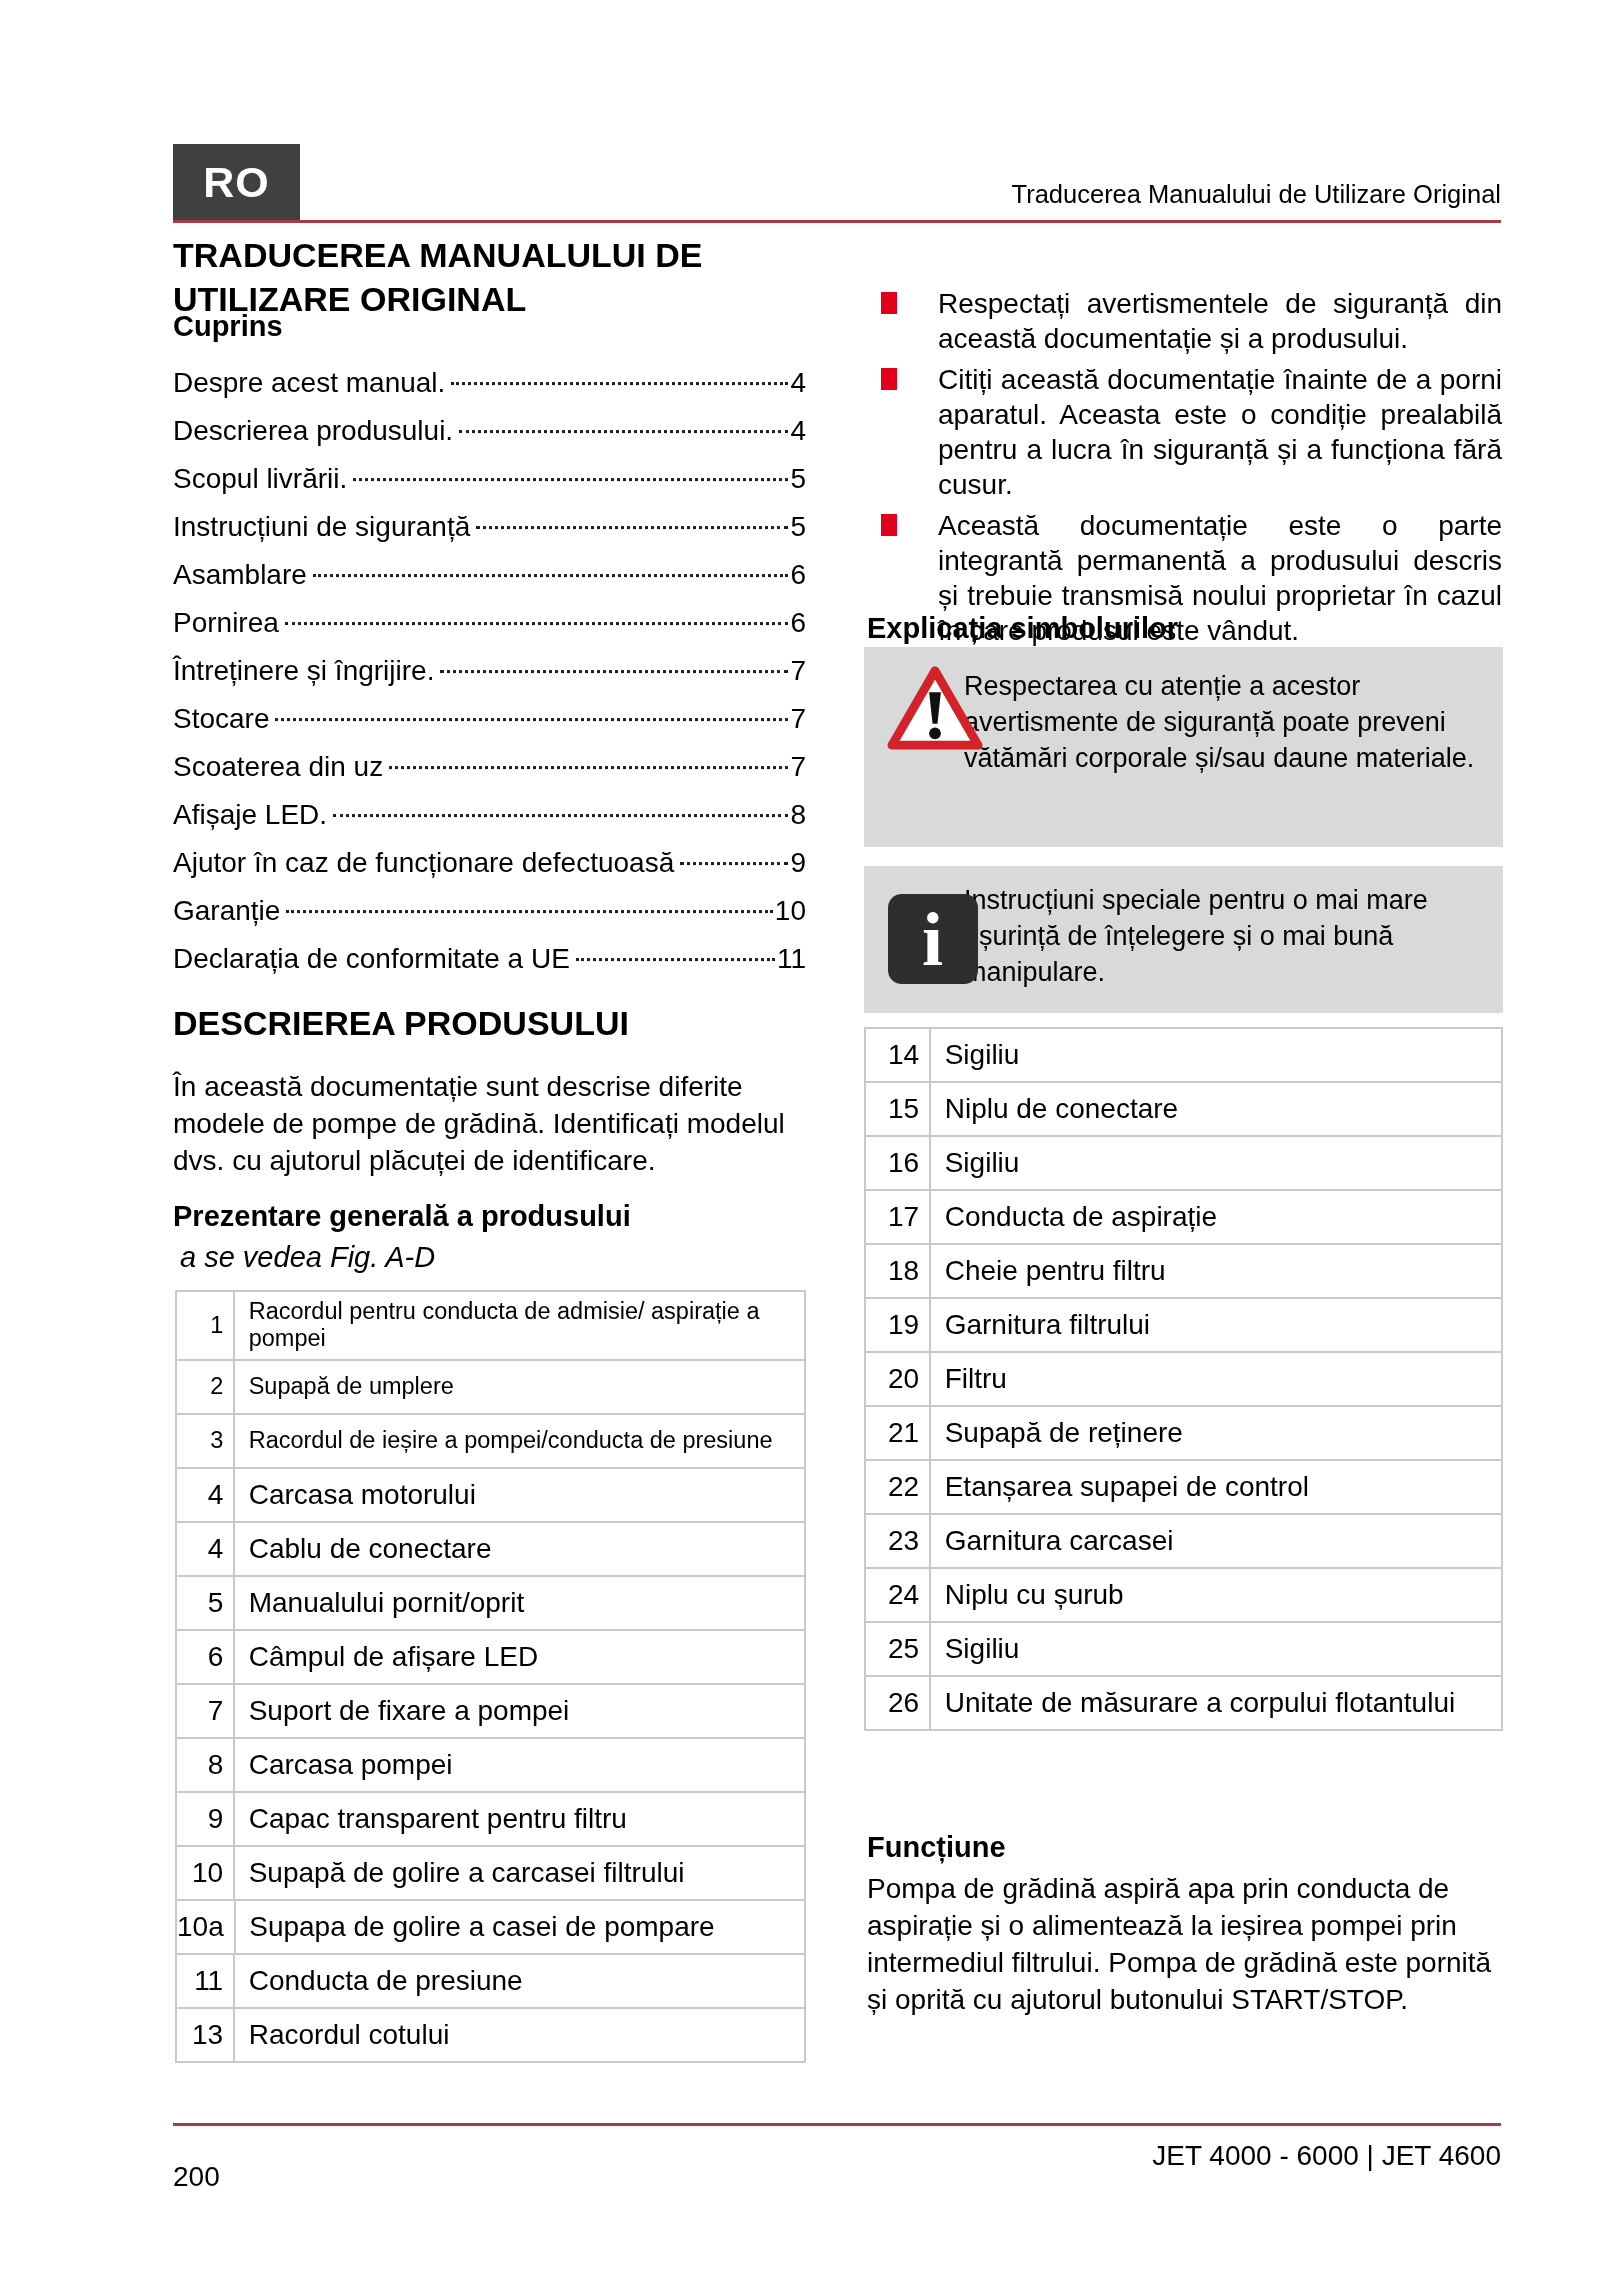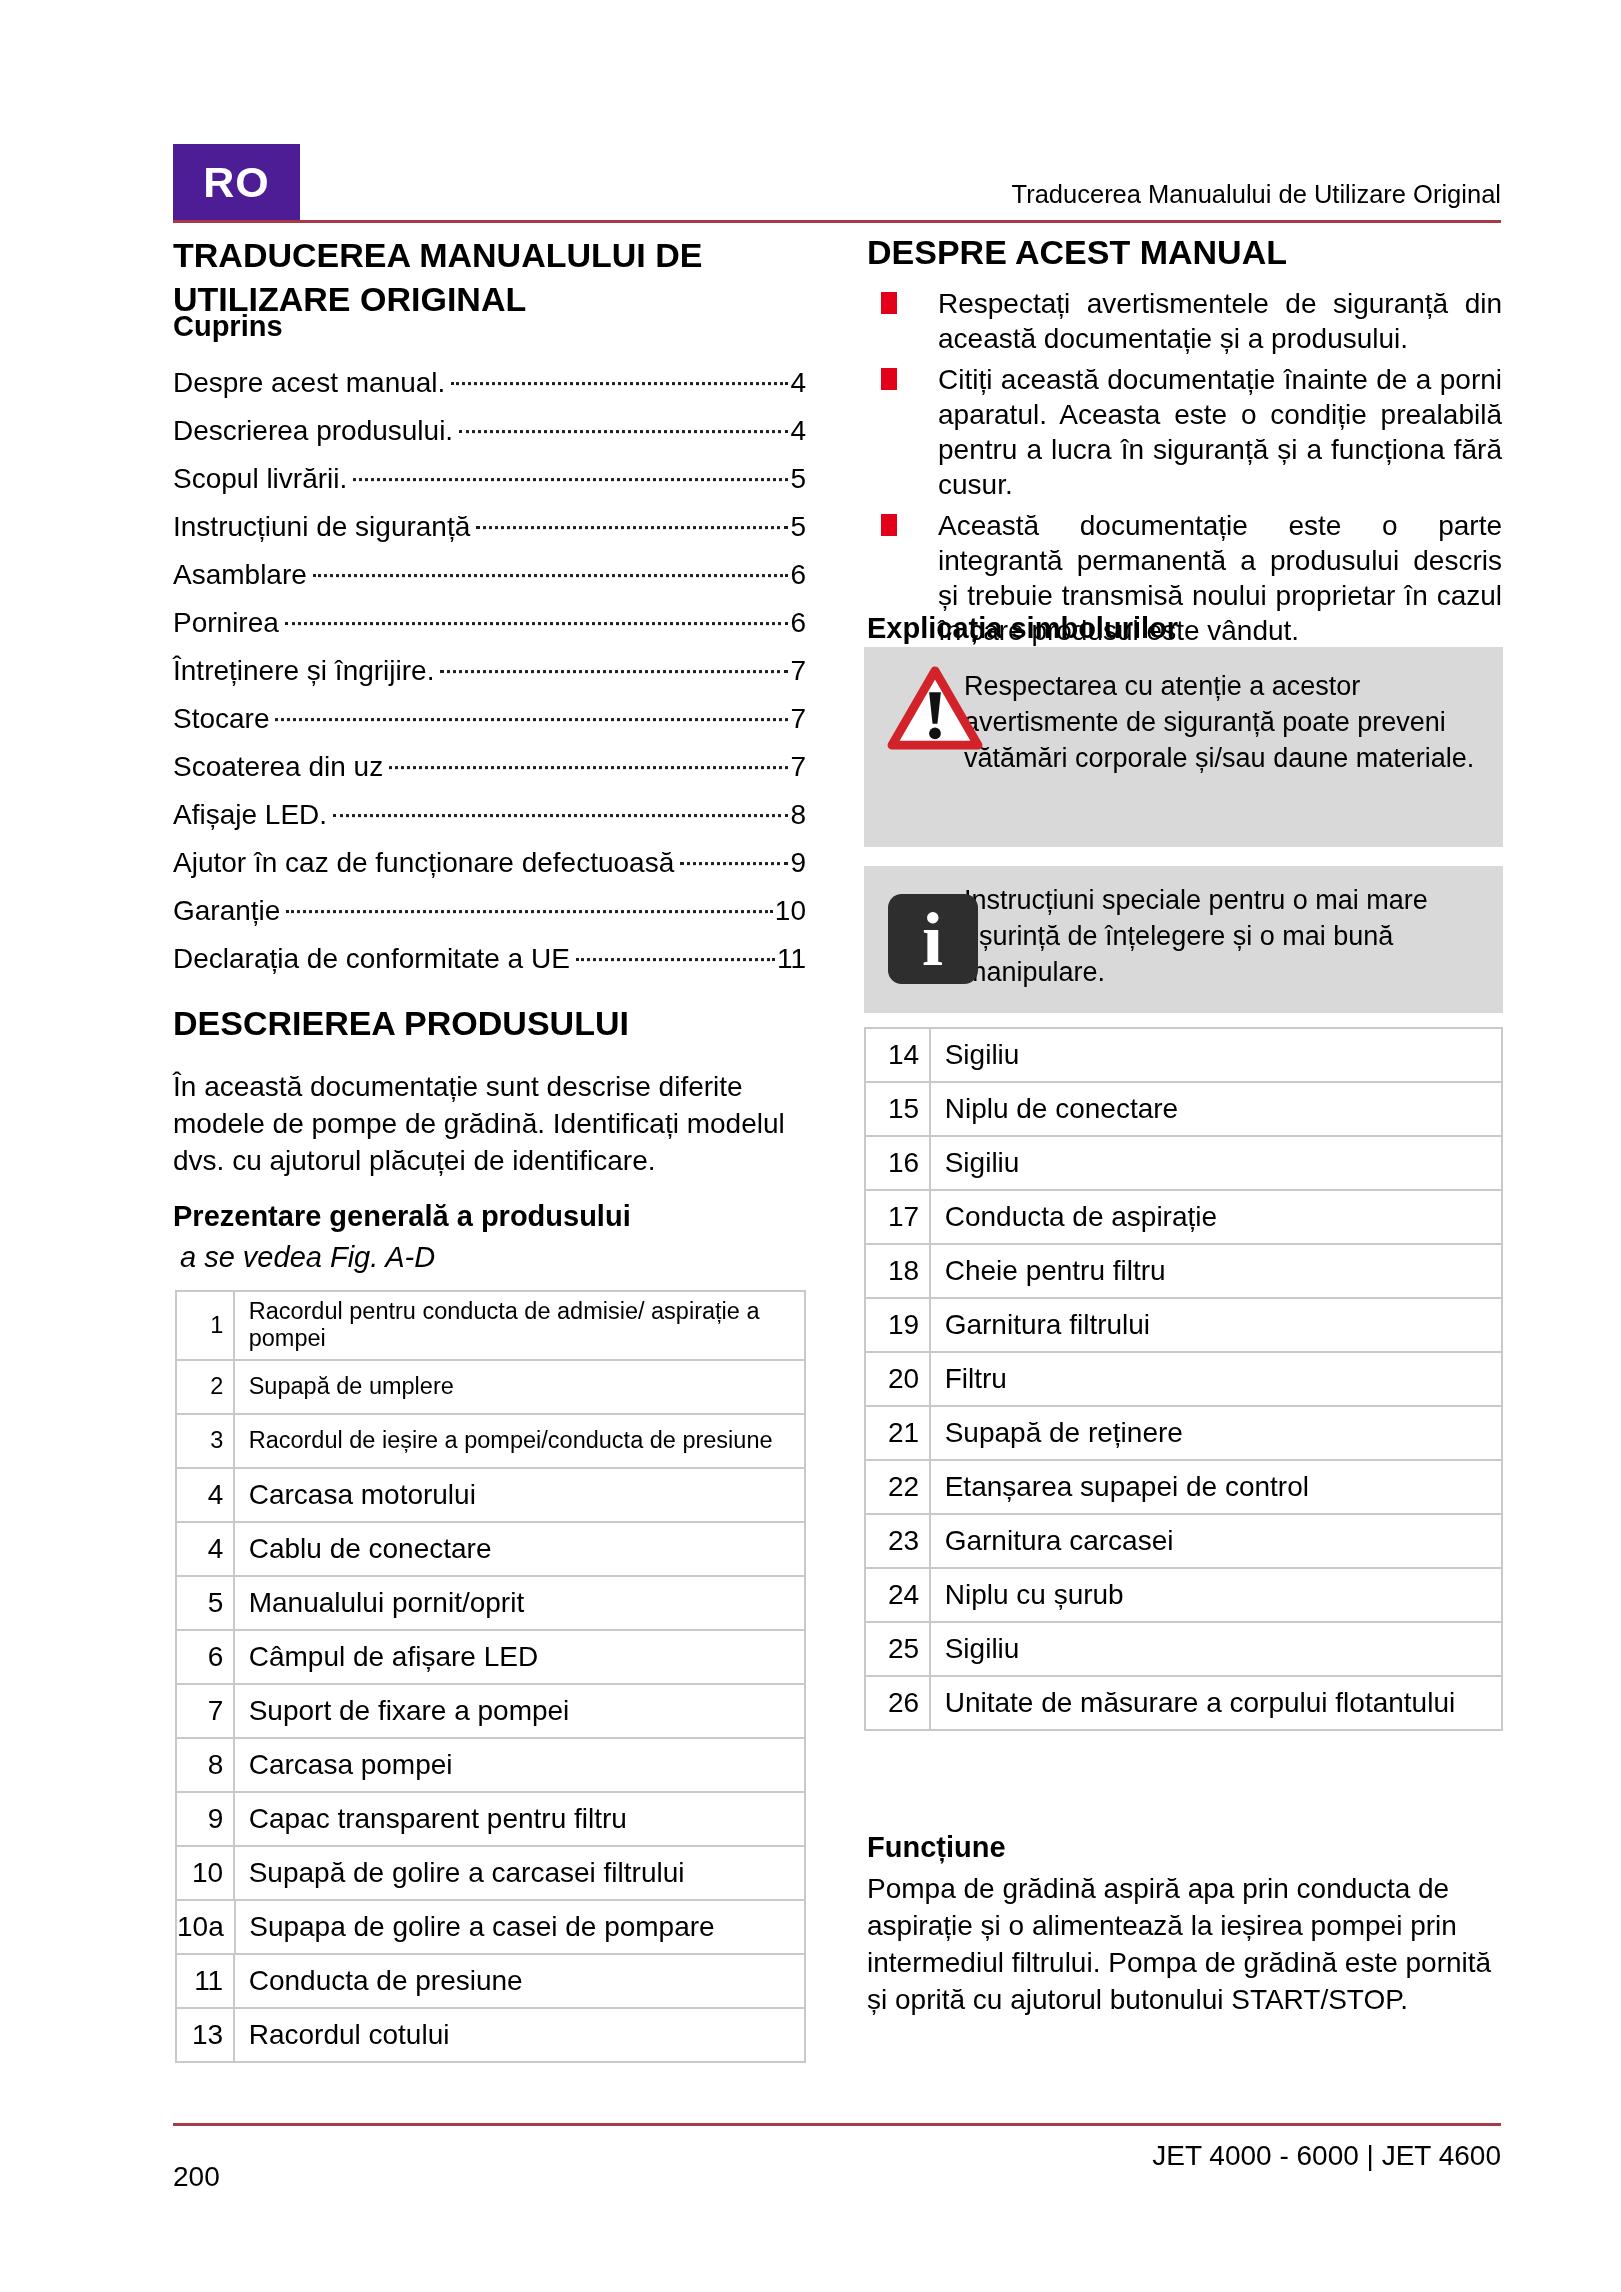--- a/index.html
+++ b/index.html
@@ -4,21 +4,21 @@
 <style>
   html,body { margin:0; padding:0; background:#ffffff; }
   .page {
     position:relative; width:1621px; height:2293px; background:#ffffff;
     font-family:"Liberation Sans","DejaVu Sans",sans-serif; color:#000;
     overflow:hidden;
   }
   
   .ro-box {
     position:absolute; left:173px; top:144px; width:127px; height:76px;
-    background:#4c1d95; color:#fff; font-weight:bold; font-size:43px;
+    background:#404040; color:#fff; font-weight:bold; font-size:43px;
     display:flex; align-items:center; justify-content:center; z-index:2; letter-spacing:1px;
   }
   .header-title { position:absolute; top:180px; right:120px; font-size:25.5px; }
   .header-rule { position:absolute; left:173px; right:120px; top:220px; height:2.9px; background:#a83a48; }
 
   
   .h1 { position:absolute; left:173px; top:233px; width:676px; font-size:34px; line-height:44px; font-weight:bold; }
   .toc-title { position:absolute; left:173px; top:310px; font-size:29px; font-weight:bold; }
   .toc-list { position:absolute; left:173px; top:367px; width:633px; }
   .toc-row { display:flex; align-items:baseline; height:48px; font-size:28px; }
@@ -213,21 +213,20 @@
       <div class="trow">
         <div class="tnum">11</div>
         <div class="tlabel">Conducta de presiune</div>
       </div>
       <div class="trow">
         <div class="tnum">13</div>
         <div class="tlabel">Racordul cotului</div>
       </div>
     </div>
 
-  <div class="about-heading">DESPRE ACEST MANUAL</div>
   <div class="about-bullets">
       <div class="bullet-item"><span class="bullet-sq"></span><span class="bullet-text">Respectați avertismentele de siguranță din această documentație și a produsului.</span></div>
       <div class="bullet-item"><span class="bullet-sq"></span><span class="bullet-text">Citiți această documentație înainte de a porni aparatul. Aceasta este o condiție prealabilă pentru a lucra în siguranță și a funcționa fără cusur.</span></div>
       <div class="bullet-item"><span class="bullet-sq"></span><span class="bullet-text">Această documentație este o parte integrantă permanentă a produsului descris și trebuie transmisă noului proprietar în cazul în care produsul este vândut.</span></div>
     </div>
 
   <div class="symbols-heading">Explicația simbolurilor</div>
 
   <div class="gray-box attention-box">
     <span class="box-icon">

